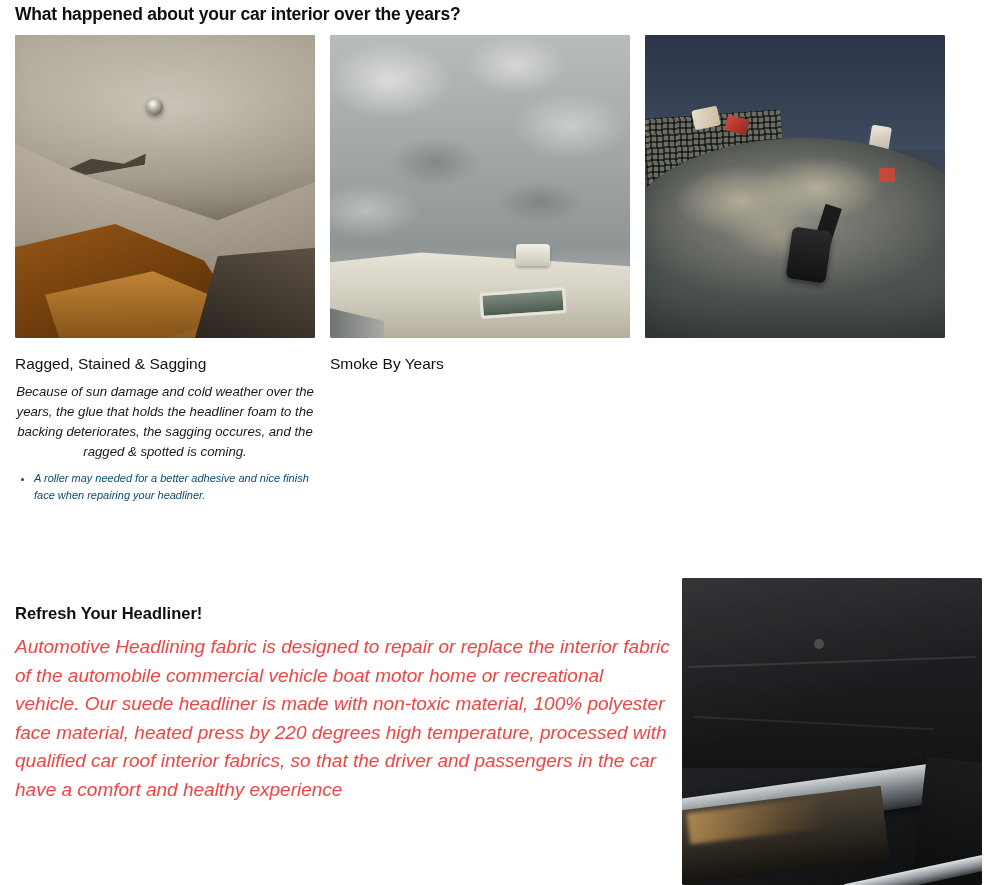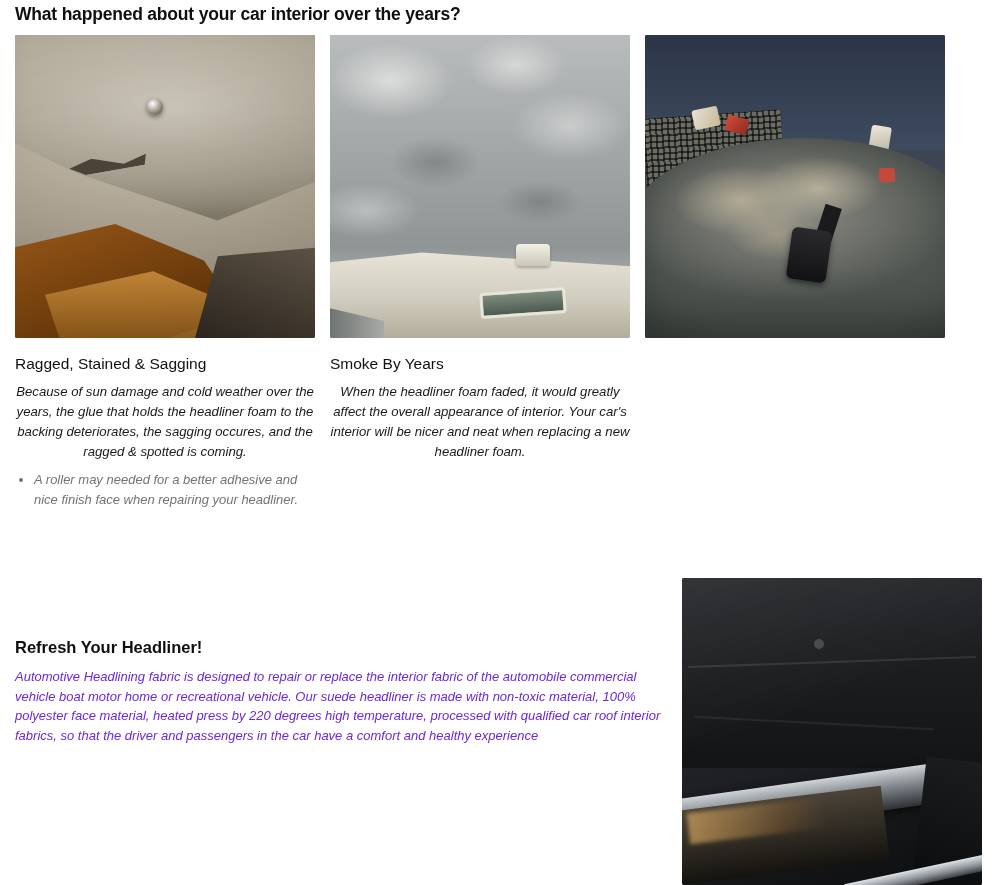--- a/index.html
+++ b/index.html
@@ -61,44 +61,44 @@
   .col-body {
     font-size: 13.2px;
     font-style: italic;
     line-height: 1.52;
     color: #1a1a1a;
     text-align: center;
   }
   .bullets {
     margin: 8px 0 0 0;
     padding-left: 19px;
-    font-size: 13px;
+    font-size: 11px;
     font-style: italic;
     line-height: 1.52;
-    color: #737373;
+    color: #0c4a6e;
   }
   .bullets li { margin-bottom: 2px; }
 
   .lower {
     position: absolute;
     left: 15px;
-    top: 638px;
+    top: 604px;
     width: 655px;
   }
   .lower-title {
     font-size: 16.5px;
     font-weight: bold;
     color: #0f0f0f;
     margin-bottom: 10px;
   }
   .lower-body {
-    font-size: 13px;
+    font-size: 19px;
     font-style: italic;
     line-height: 1.5;
-    color: #6d28d9;
+    color: #ef4444;
     margin-bottom: 16px;
   }
   .lower-strong {
     font-size: 13.4px;
     font-weight: bold;
     line-height: 1.48;
     color: #0f0f0f;
   }
   .lower-photo {
     position: absolute;
@@ -337,21 +337,20 @@
       <div class="photo">
         <div class="img-inner p2">
           <div class="mottle"></div>
           <div class="visor"></div>
           <div class="clip"></div>
           <div class="mirror"></div>
           <div class="darkleft"></div>
         </div>
       </div>
       <div class="col-title">Smoke By Years</div>
-      <div class="col-body">When the headliner foam faded, it would greatly affect the overall appearance of interior. Your car's interior will be nicer and neat when replacing a new headliner foam.</div>
     </div>
 
     <div class="col wide">
       <div class="photo">
         <div class="img-inner p3">
           <div class="backwall"></div>
           <div class="mesh"></div>
           <div class="trash1"></div>
           <div class="trash2"></div>
           <div class="trash3"></div>

